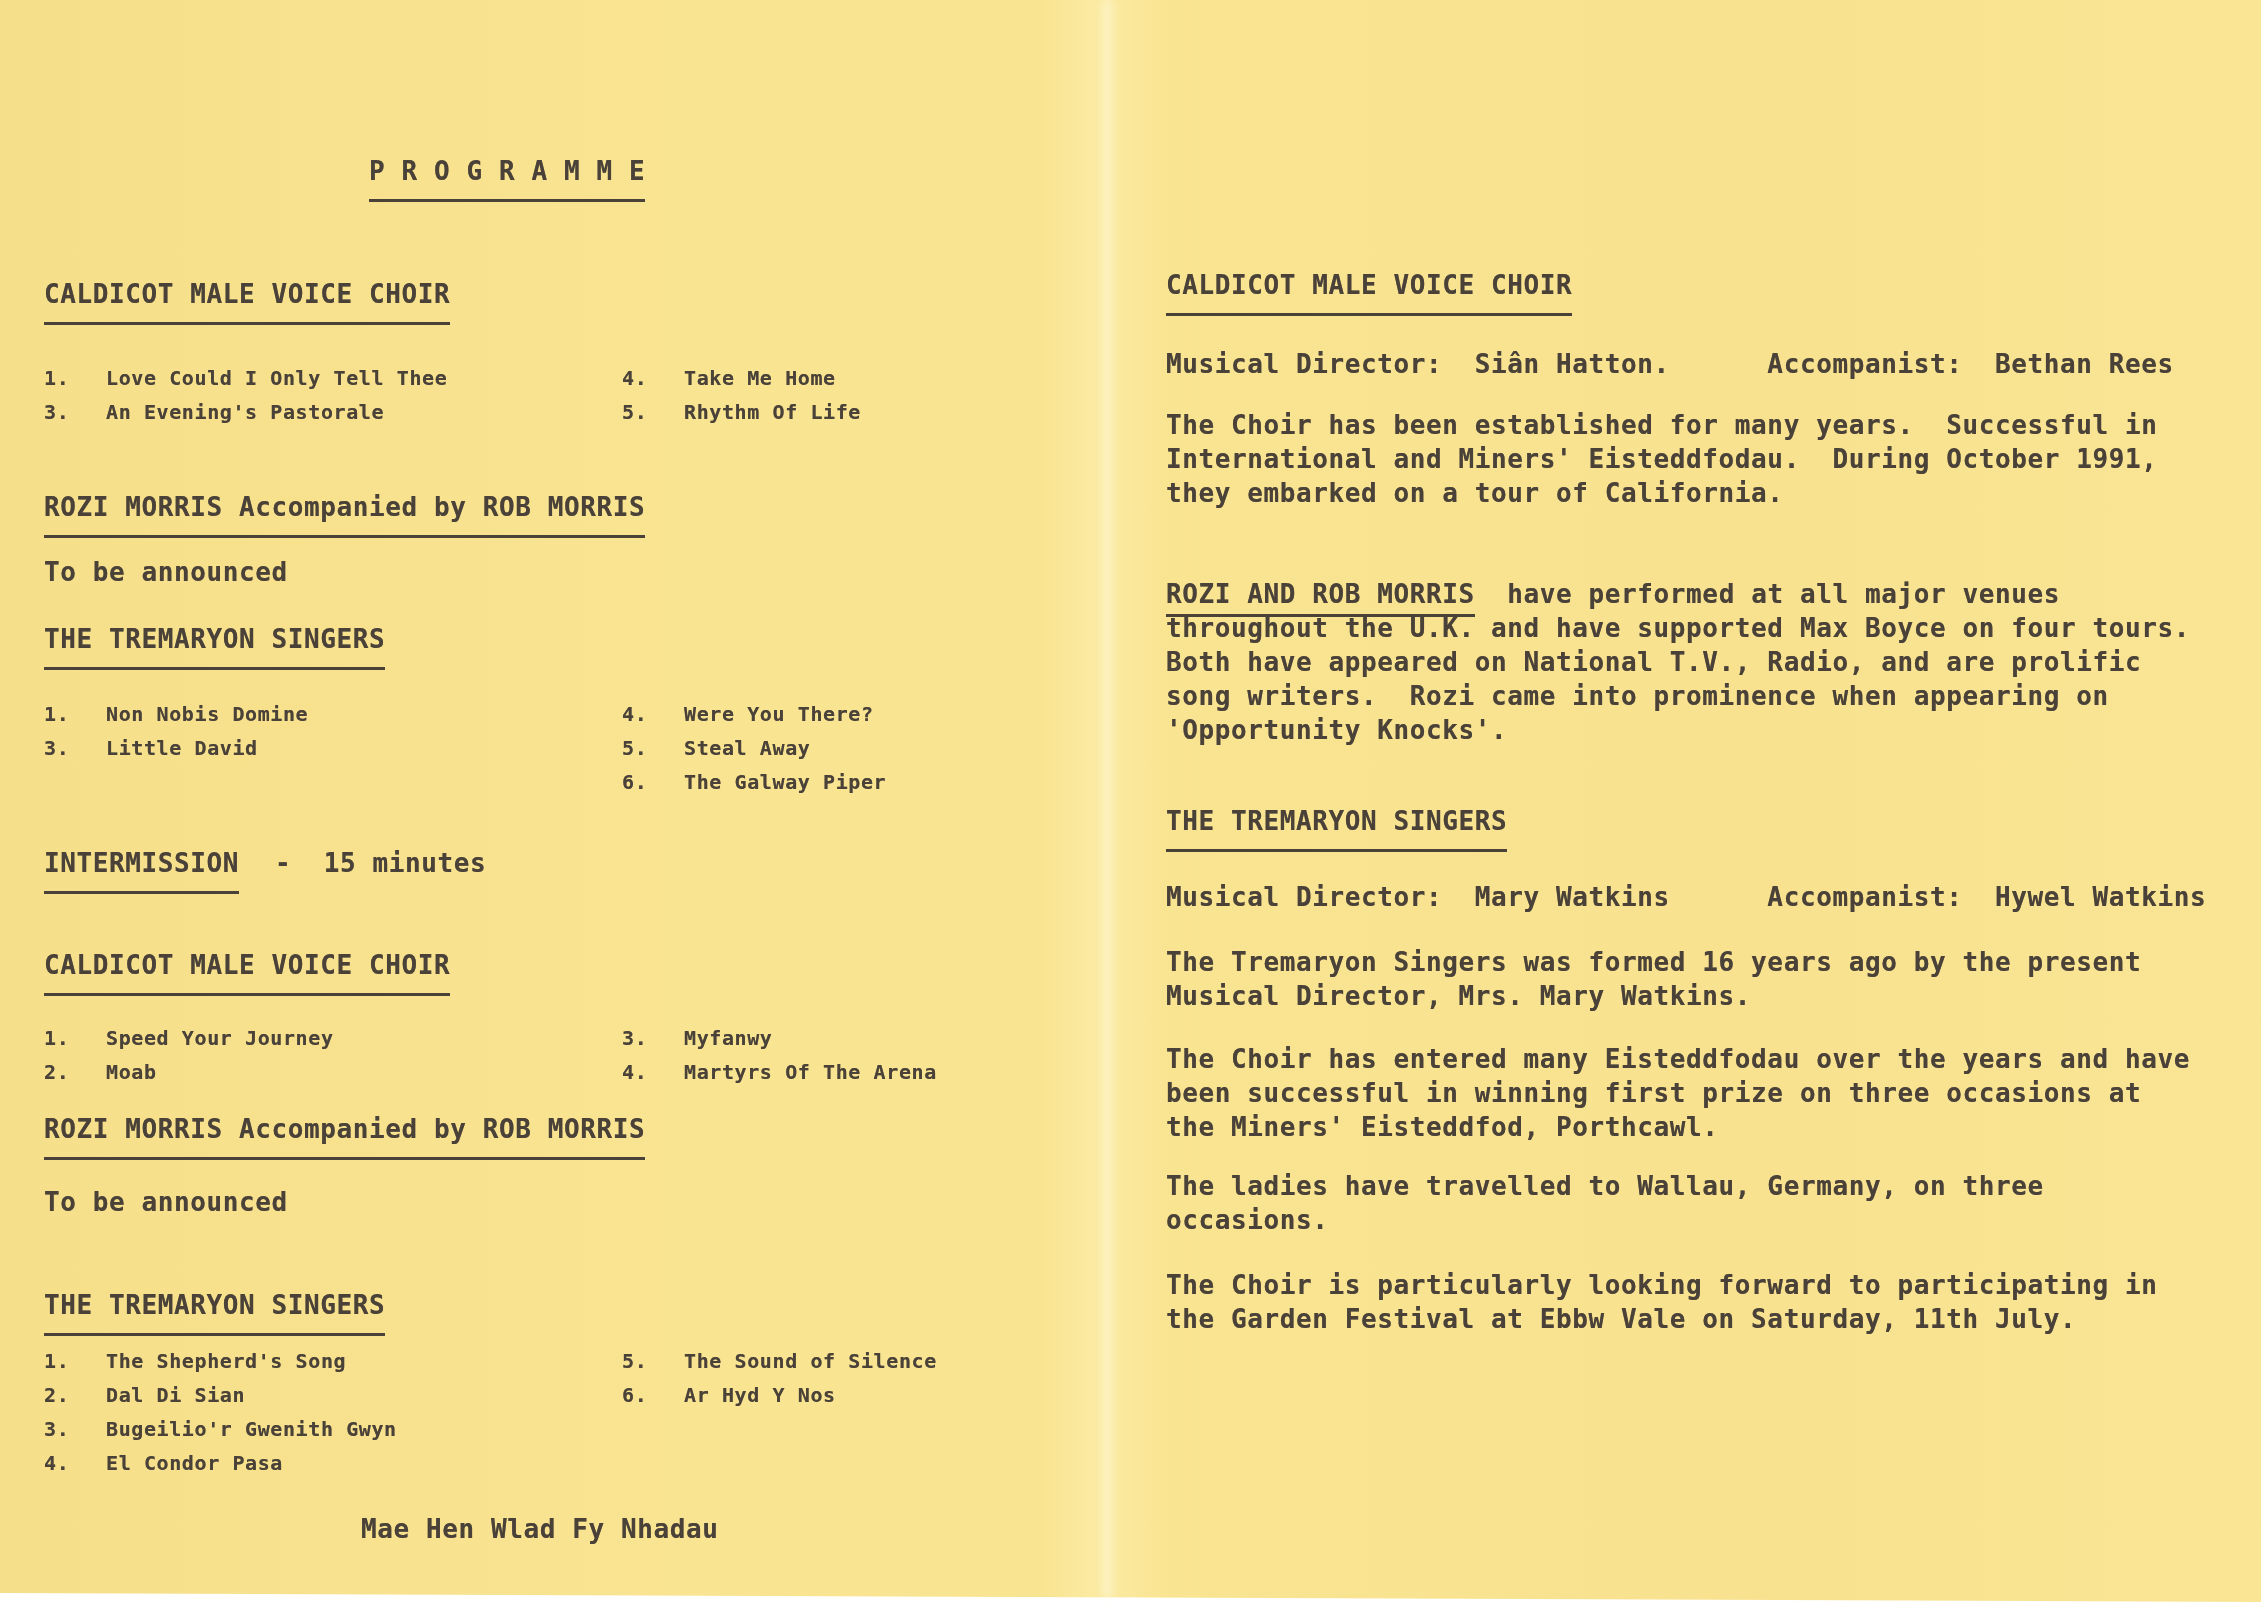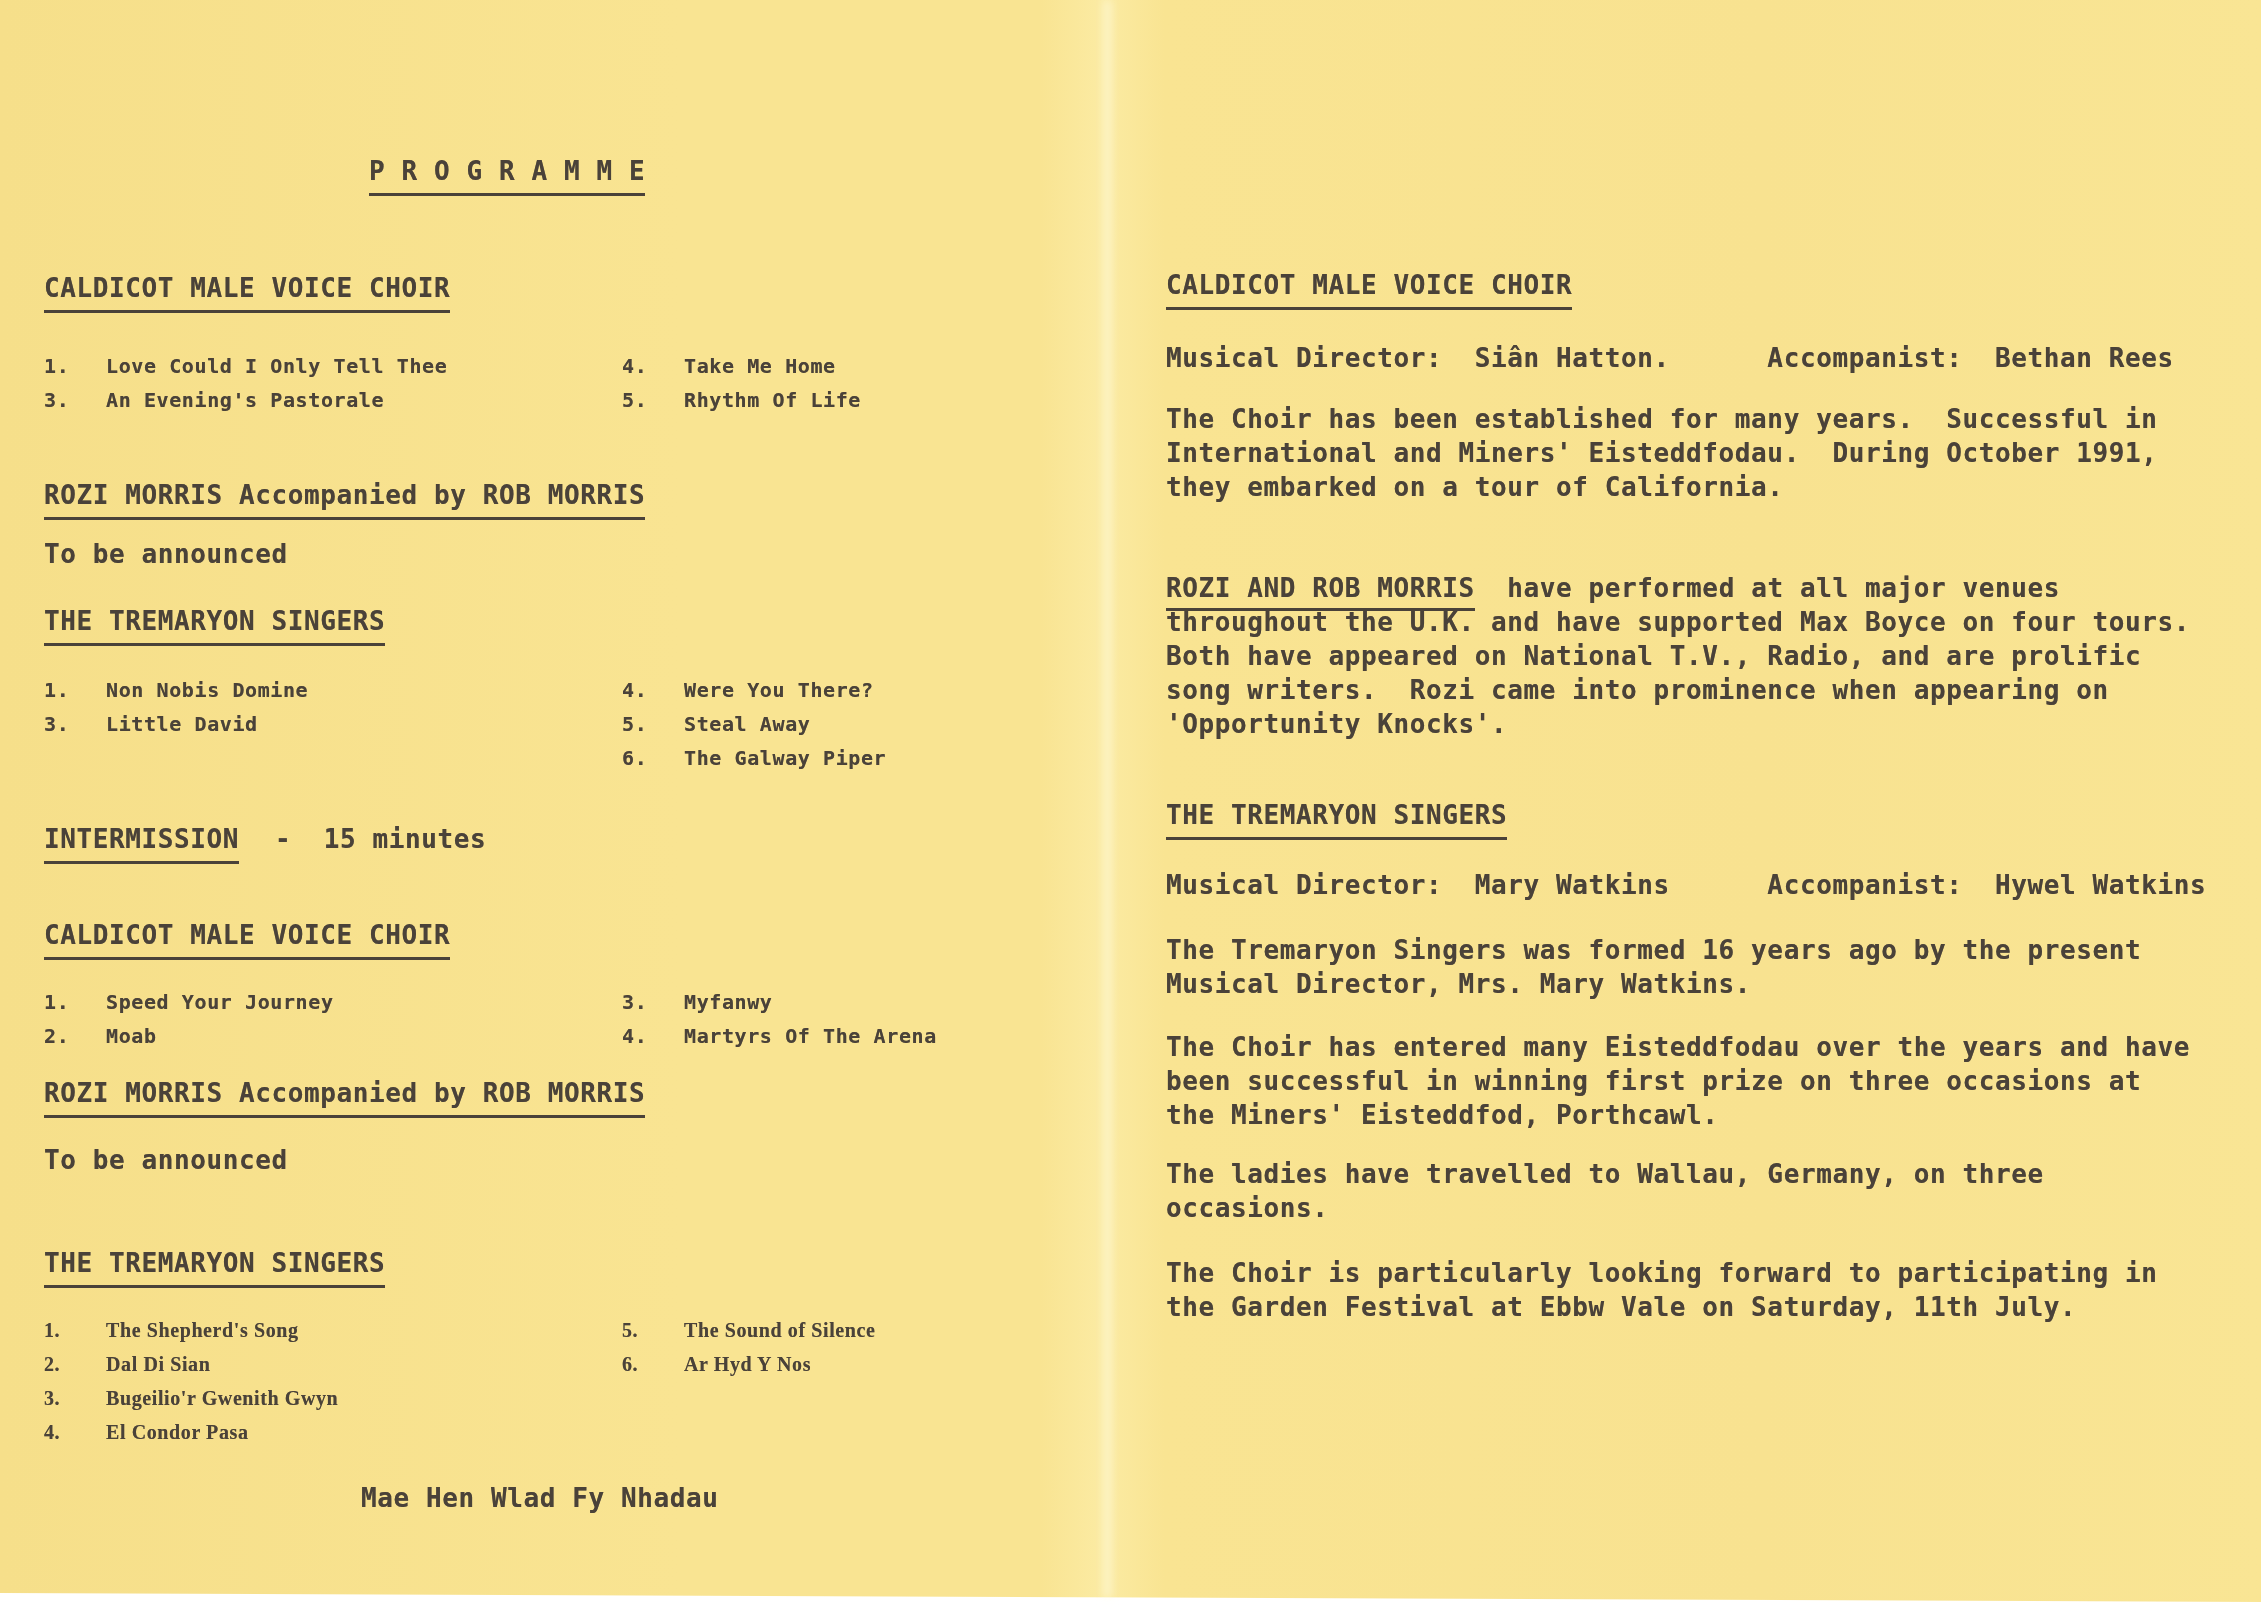--- a/index.html
+++ b/index.html
@@ -12,21 +12,21 @@
   }
   .fold{position:absolute;left:1103px;top:0;width:9px;height:1598px;background:rgba(255,252,228,0.55);filter:blur(4.5px);}
   .ink, .page{color:#4a4239;}
   .col{position:absolute;top:156px;width:1098px;}
   .col-left{left:44px;}
   .col-right{left:1166px;}
   .line{white-space:pre;line-height:34px;font-size:26px;font-weight:bold;letter-spacing:0.6px;text-shadow:0 0 0.6px rgba(74,66,57,.55);}
   .hwrap{line-height:31px;}
   .heading{
     display:inline-block;font-size:26px;font-weight:bold;letter-spacing:0.6px;line-height:31px;
-    padding-bottom:6px;border-bottom:3.2px solid #4a4239;white-space:pre;
+    padding-bottom:12px;border-bottom:3.2px solid #4a4239;white-space:pre;
     text-shadow:0 0 0.6px rgba(74,66,57,.55);
   }
   .songs{position:relative;}
   .songcol.b{position:absolute;left:578px;top:0;}
   .song{height:34px;line-height:34px;font-size:20px;font-weight:bold;letter-spacing:0.6px;white-space:pre;text-shadow:0 0 0.6px rgba(74,66,57,.55);}
   .num{display:inline-block;width:62px;}
   .u-lead{border-bottom:3.2px solid #4a4239;padding-bottom:5.2px;}
   .detail{margin-left:36px;}
 </style>
 </head>
@@ -95,21 +95,21 @@
     </div>
 
     <div class="hwrap" style="margin-top:25px;">
       <span class="heading">ROZI MORRIS Accompanied by ROB MORRIS</span>
     </div>
     <div class="line" style="margin-top:25px;">To be announced</div>
 
     <div class="hwrap" style="margin-top:71px;">
       <span class="heading">THE TREMARYON SINGERS</span>
     </div>
-    <div class="songs" style="margin-top:25px;height:135px;font-family:Liberation Serif, serif;">
+    <div class="songs" style="margin-top:8px;height:135px;">
       <div class="songcol a">
         <div class="song"><span class="num">1.</span><span>The Shepherd's Song</span></div>
         <div class="song"><span class="num">2.</span><span>Dal Di Sian</span></div>
         <div class="song"><span class="num">3.</span><span>Bugeilio'r Gwenith Gwyn</span></div>
         <div class="song"><span class="num">4.</span><span>El Condor Pasa</span></div>
       </div>
       <div class="songcol b">
         <div class="song"><span class="num">5.</span><span>The Sound of Silence</span></div>
         <div class="song"><span class="num">6.</span><span>Ar Hyd Y Nos</span></div>
       </div>

